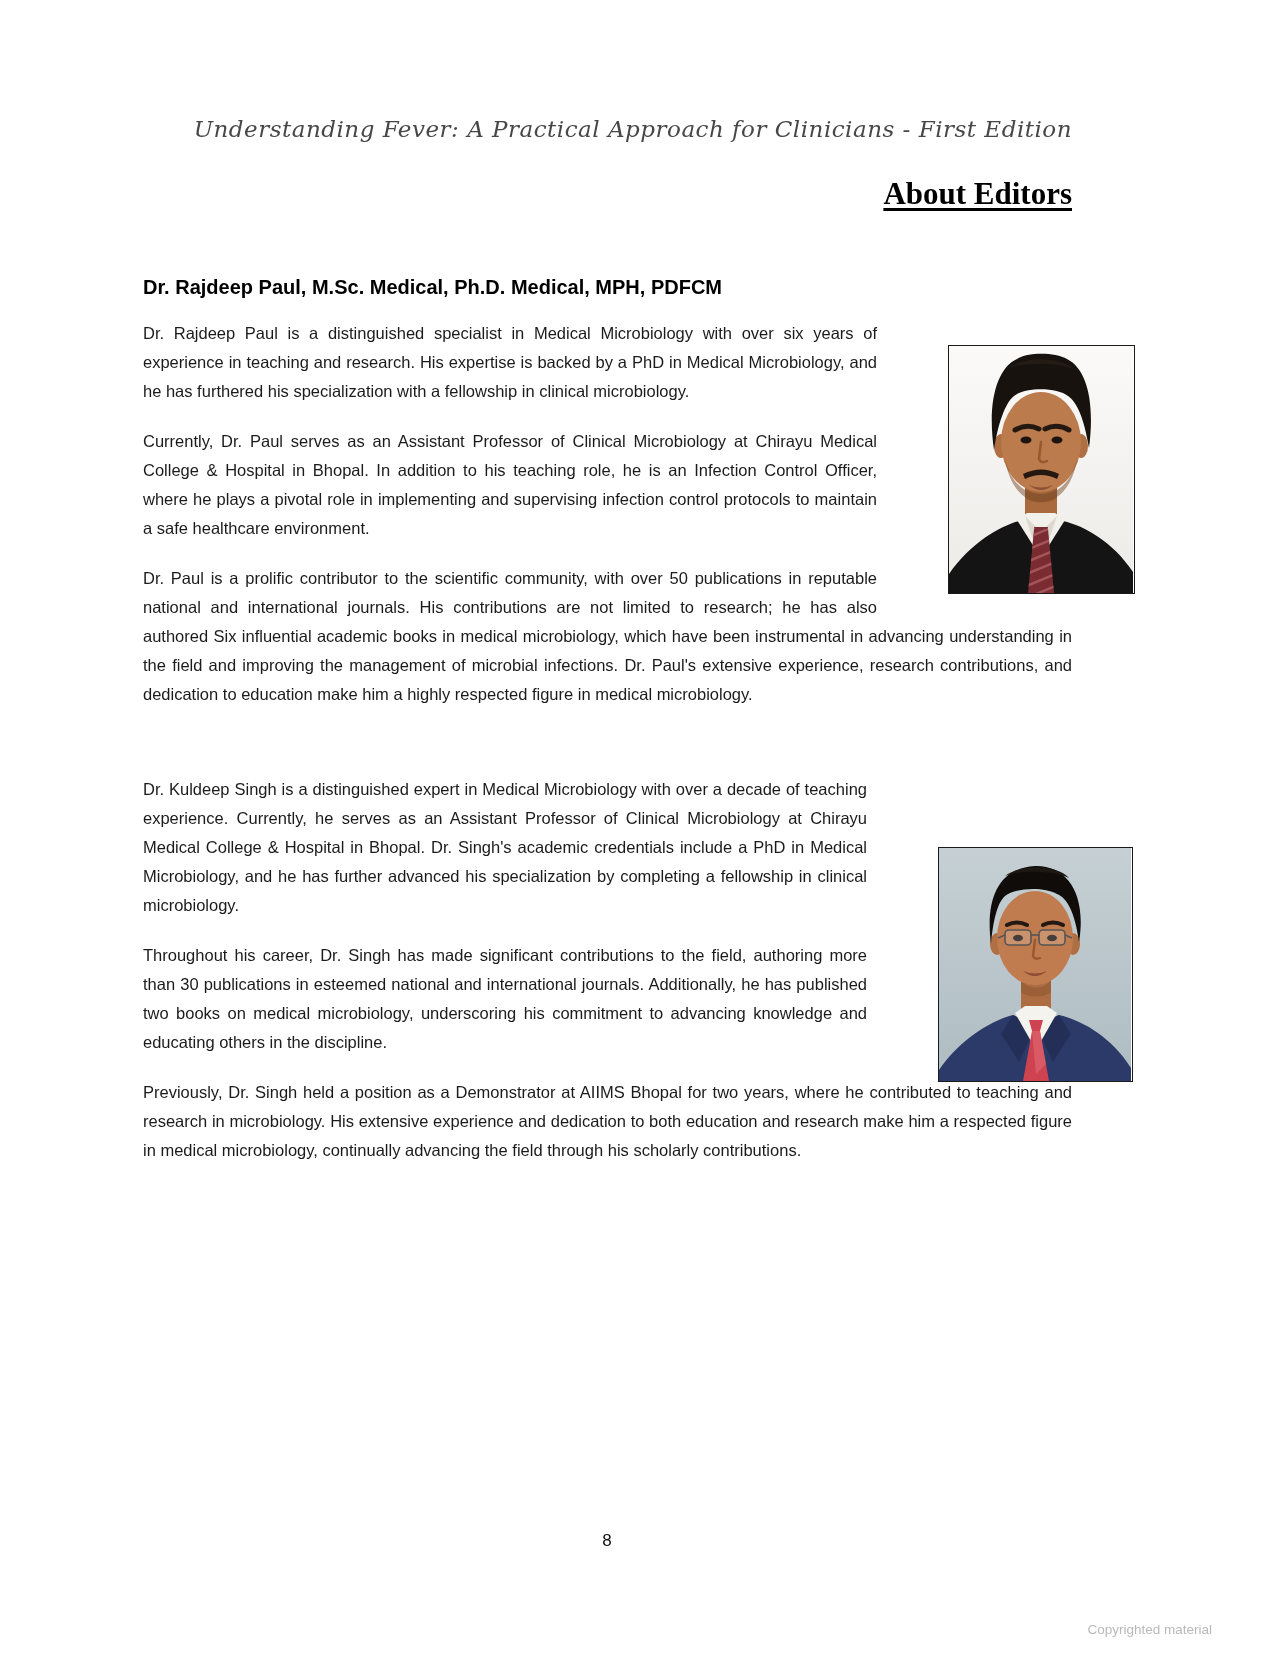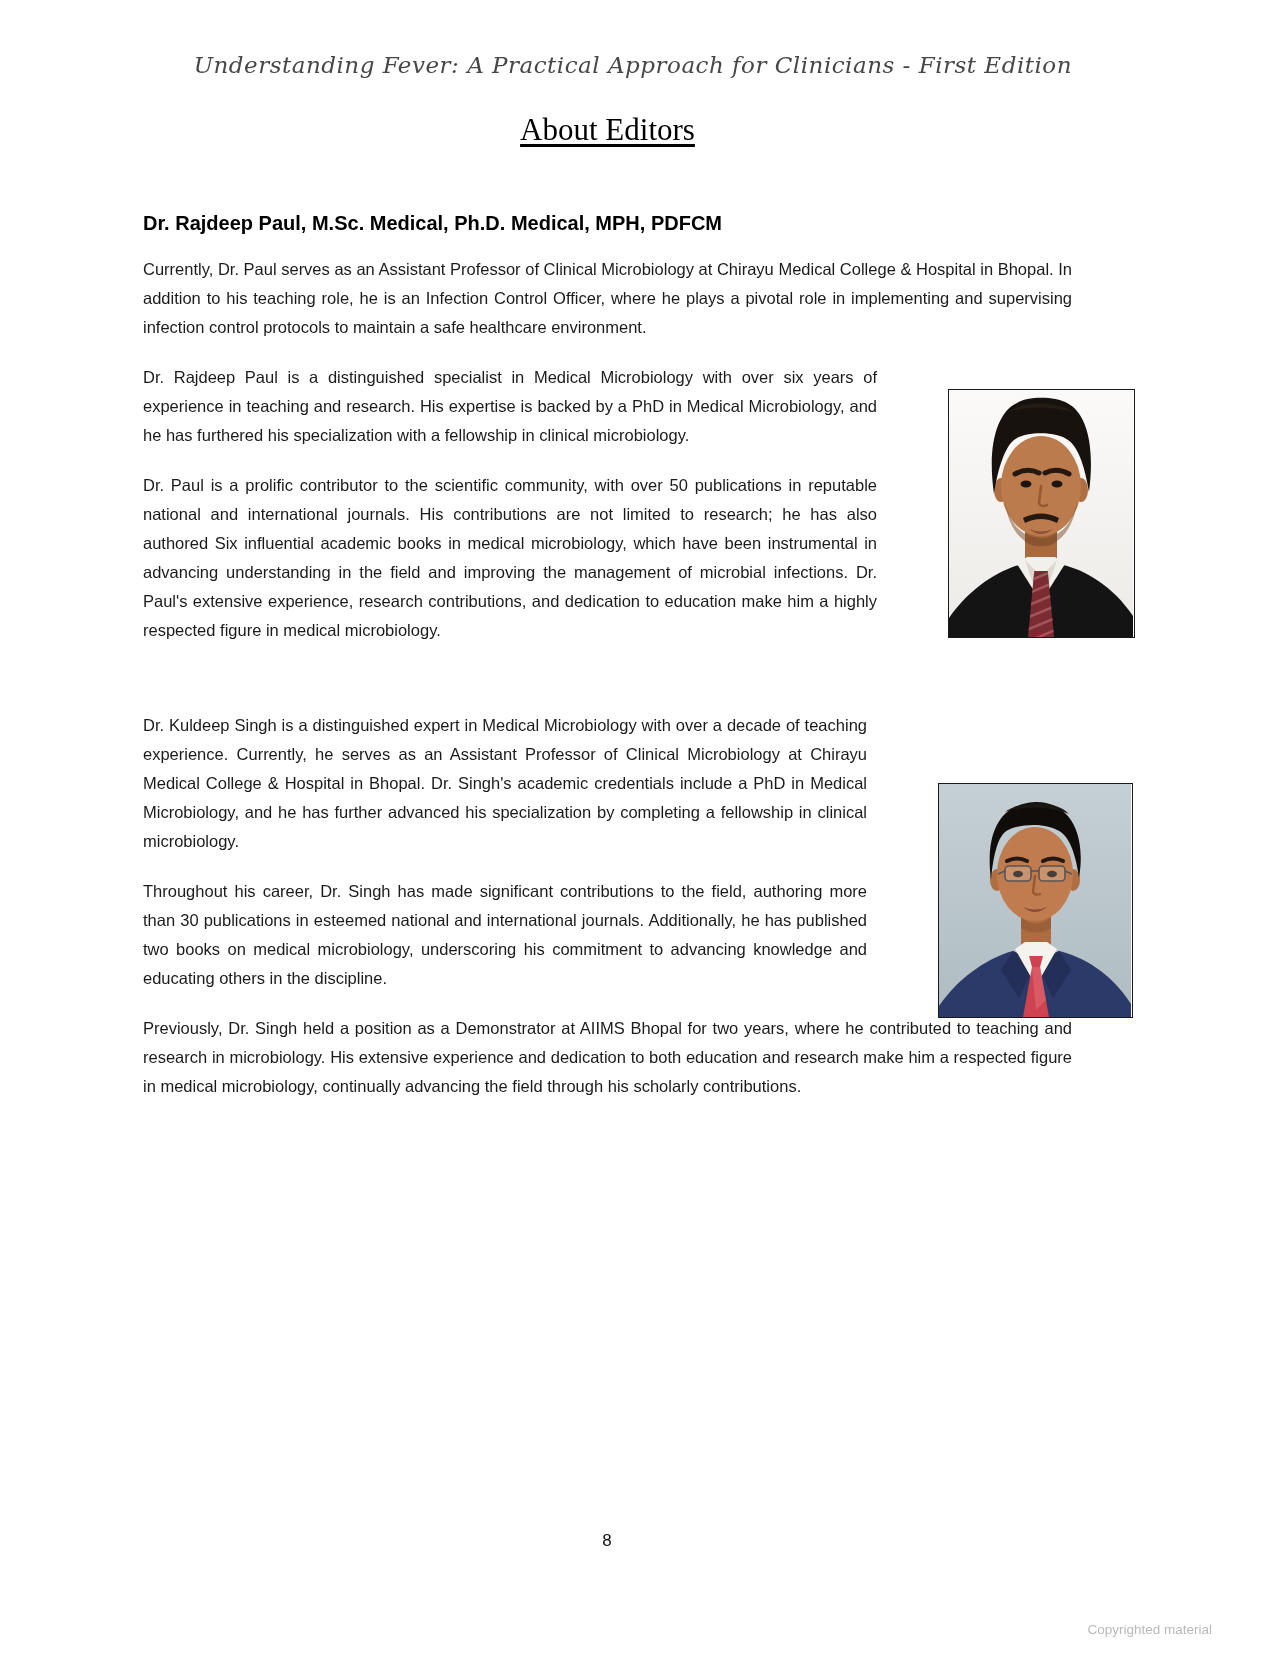--- a/index.html
+++ b/index.html
@@ -13,34 +13,34 @@
     font-family: "Liberation Sans", sans-serif;
     color: #1b1b1b;
   }
   .content {
     position: absolute;
     left: 143px;
     top: 0;
     width: 929px;
   }
   .book-header {
-    padding-top: 52px;
+    padding-top: 116px;
     text-align: right;
     font-family: "DejaVu Serif", serif;
     font-style: italic;
     font-size: 23px;
     letter-spacing: 0.5px;
     color: #474747;
     white-space: nowrap;
   }
   .page-title {
     margin: 34px 0 0 0;
-    text-align: center;
+    text-align: right;
     font-family: "Liberation Serif", serif;
-    font-weight: normal;
+    font-weight: bold;
     font-size: 31px;
     color: #000000;
   }
   .page-title .u {
     text-decoration: underline;
     text-decoration-thickness: 2.5px;
     text-underline-offset: 4px;
   }
   section.editor h2 {
     font-size: 20px;
@@ -94,21 +94,20 @@
 <div class="page">
   <div class="content">
 
     <div class="book-header">Understanding Fever: A Practical Approach for Clinicians - First Edition</div>
 
     <h1 class="page-title"><span class="u">About Editors</span></h1>
 
     <section class="editor sec1">
       <h2>Dr. Rajdeep Paul, M.Sc. Medical, Ph.D. Medical, MPH, PDFCM</h2>
 
-      <p>Currently, Dr. Paul serves as an Assistant Professor of Clinical Microbiology at Chirayu Medical College &amp; Hospital in Bhopal. In addition to his teaching role, he is an Infection Control Officer, where he plays a pivotal role in implementing and supervising infection control protocols to maintain a safe healthcare environment.</p>
       <p>
         <span class="photo-float p1">
           <span class="photo-frame">
             <svg width="184" height="247" viewBox="0 0 184 247" xmlns="http://www.w3.org/2000/svg">
               <defs>
                 <linearGradient id="bg1" x1="0" y1="0" x2="0" y2="1">
                   <stop offset="0" stop-color="#fbfaf8"></stop>
                   <stop offset="1" stop-color="#ecebe8"></stop>
                 </linearGradient>
                 <clipPath id="tie1">
@@ -156,20 +155,21 @@
 
               <path d="M80,139 Q92,144 104,139 Q92,149 80,139 Z" fill="#8e5138"></path>
 
               <path d="M45,104 C38,56 48,22 68,13 C78,6 106,6 118,13 C138,23 146,56 140,102 C135,72 128,56 119,50 C108,41 76,41 65,50 C56,57 49,78 45,104 Z" fill="#17120e"></path>
               <path d="M60,22 C74,10 112,10 126,24 C112,16 76,16 60,22 Z" fill="#241c14"></path>
             </svg>
           </span>
         </span>
         <span>Dr. Rajdeep Paul is a distinguished specialist in Medical Microbiology with over six years of experience in teaching and research. His expertise is backed by a PhD in Medical Microbiology, and he has furthered his specialization with a fellowship in clinical microbiology.</span>
       </p>
+      <p>Currently, Dr. Paul serves as an Assistant Professor of Clinical Microbiology at Chirayu Medical College &amp; Hospital in Bhopal. In addition to his teaching role, he is an Infection Control Officer, where he plays a pivotal role in implementing and supervising infection control protocols to maintain a safe healthcare environment.</p>
       <p>Dr. Paul is a prolific contributor to the scientific community, with over 50 publications in reputable national and international journals. His contributions are not limited to research; he has also authored Six influential academic books in medical microbiology, which have been instrumental in advancing understanding in the field and improving the management of microbial infections. Dr. Paul's extensive experience, research contributions, and dedication to education make him a highly respected figure in medical microbiology.</p>
     </section>
 
     <section class="editor sec2">
 
       <p>
         <span class="photo-float p2">
           <span class="photo-frame">
             <svg width="192" height="233" viewBox="0 0 192 233" xmlns="http://www.w3.org/2000/svg">
               <defs>

